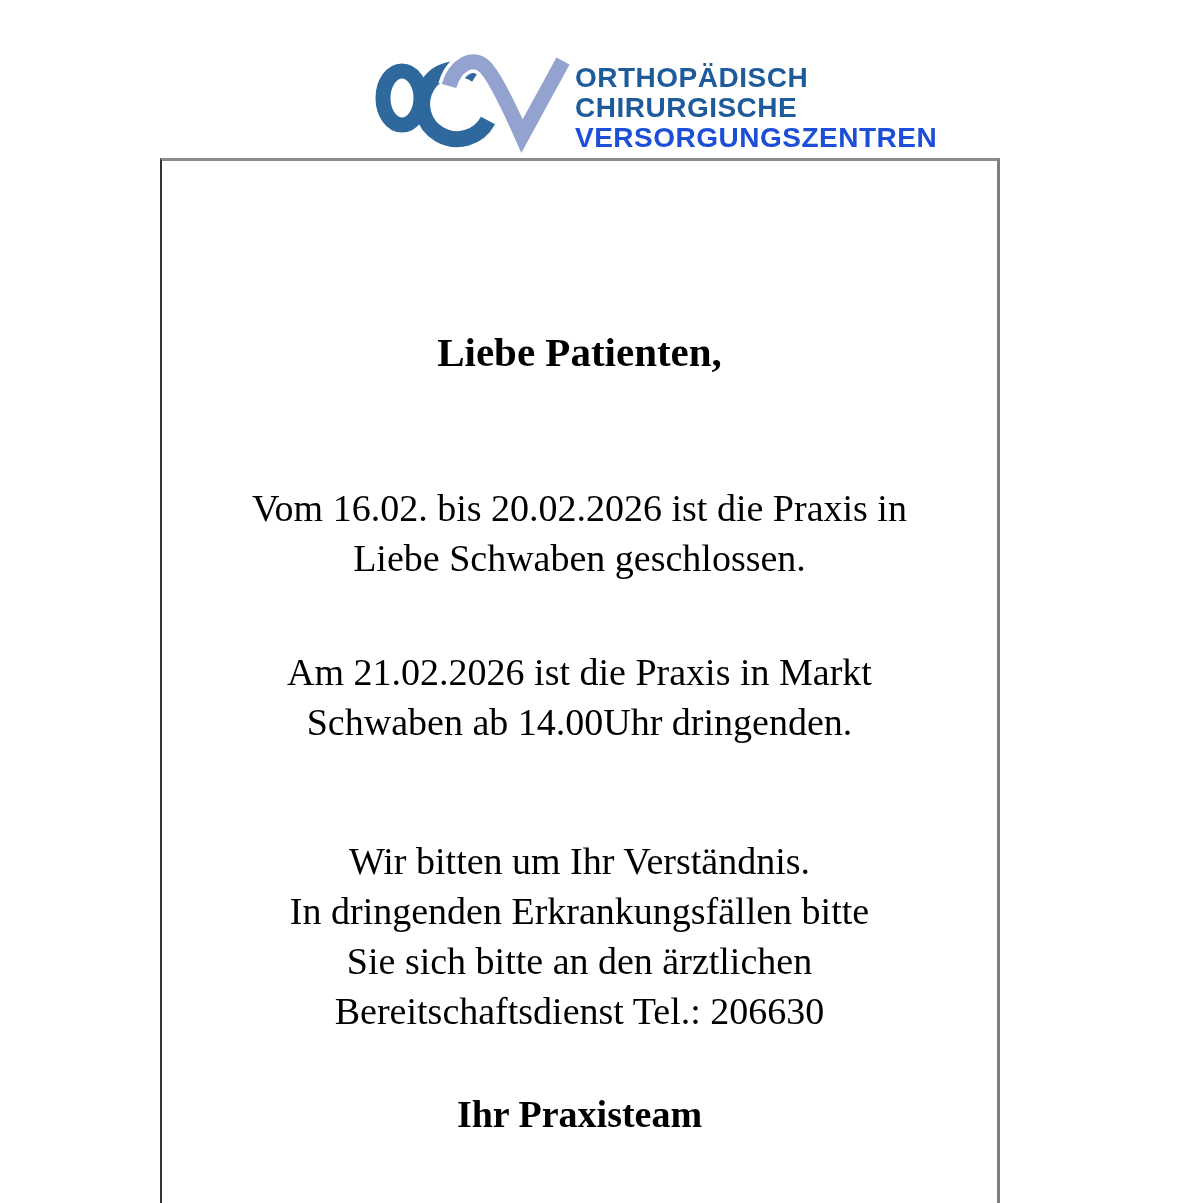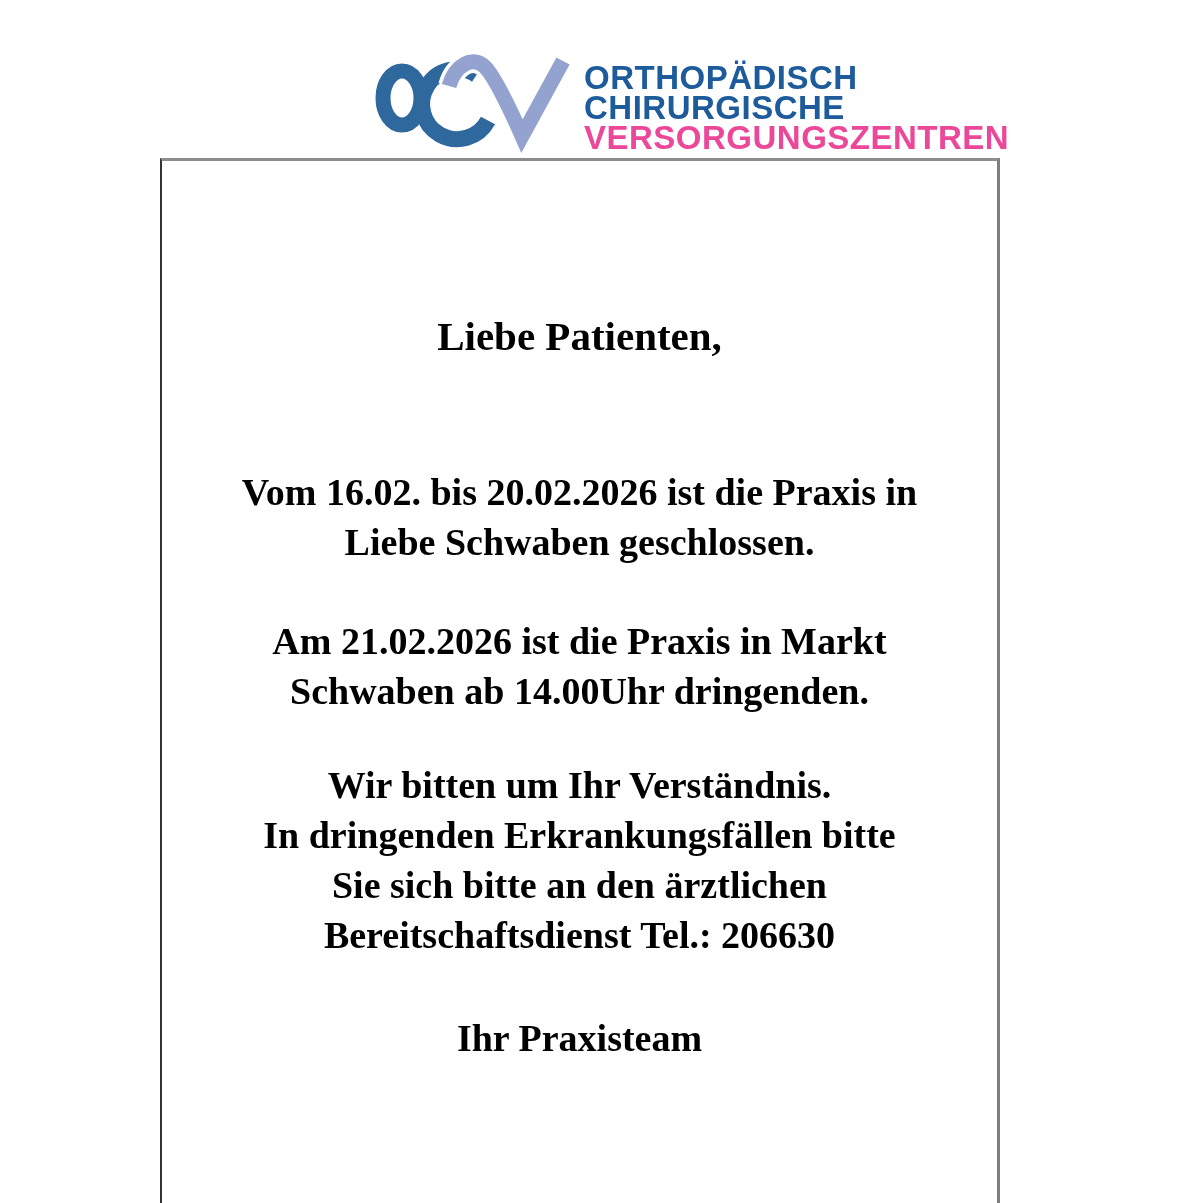--- a/index.html
+++ b/index.html
@@ -3,43 +3,43 @@
 <meta charset="utf-8">
 <style>
   html,body{margin:0;padding:0;background:#ffffff;}
   .page{
     position:relative;width:1190px;height:1203px;background:#ffffff;
     overflow:hidden;font-family:"Liberation Serif","DejaVu Serif",serif;
   }
   .logo-row{position:absolute;left:375px;top:52px;display:flex;align-items:flex-start;}
   .logo-mark{width:200px;height:100px;overflow:visible;flex:0 0 auto;display:block;}
   .logo-text{
-    margin-left:9px;margin-top:11px;
+    margin-top:11px;
     font-family:"Liberation Sans","DejaVu Sans",sans-serif;
-    font-weight:bold;font-size:33px;line-height:30px;letter-spacing:0.5px;
+    font-weight:bold;font-size:28px;line-height:30px;letter-spacing:0.5px;
     white-space:nowrap;
   }
   .lt-dark{color:#1d5b9a;}
-  .lt-light{color:#ec4899;}
+  .lt-light{color:#1d4ed8;}
   .notice-box{
     position:absolute;left:160px;top:158px;width:840px;height:1110px;
     box-sizing:border-box;background:#ffffff;
     border-top:3px solid #8c8c8c;
     border-right:3px solid #7e7e7e;
     border-left:2px solid #333333;
     border-bottom:none;
     text-align:center;color:#000000;font-weight:bold;
     padding-top:150px;
   }
-  .greeting{margin:0;font-size:41px;line-height:50px;font-weight:bold;}
-  .para{margin:0;font-size:38px;line-height:50px;font-weight:bold;}
+  .greeting{margin:16px;font-size:41px;line-height:50px;font-weight:bold;}
+  .para{margin:0;font-size:38px;line-height:50px;font-weight:normal;}
   .para .line{white-space:nowrap;}
   .p1{margin-top:106px;}
-  .p2{margin-top:49px;}
-  .p3{margin-top:44px;}
+  .p2{margin-top:64px;}
+  .p3{margin-top:89px;}
   .signature{margin-top:53px;font-size:38px;line-height:50px;font-weight:bold;white-space:nowrap;text-align:center;}
 </style>
 </head>
 <body>
 
 <div class="page">
 
   <header class="logo-row">
     <svg class="logo-mark" viewBox="0 0 200 100" aria-hidden="true">
 

